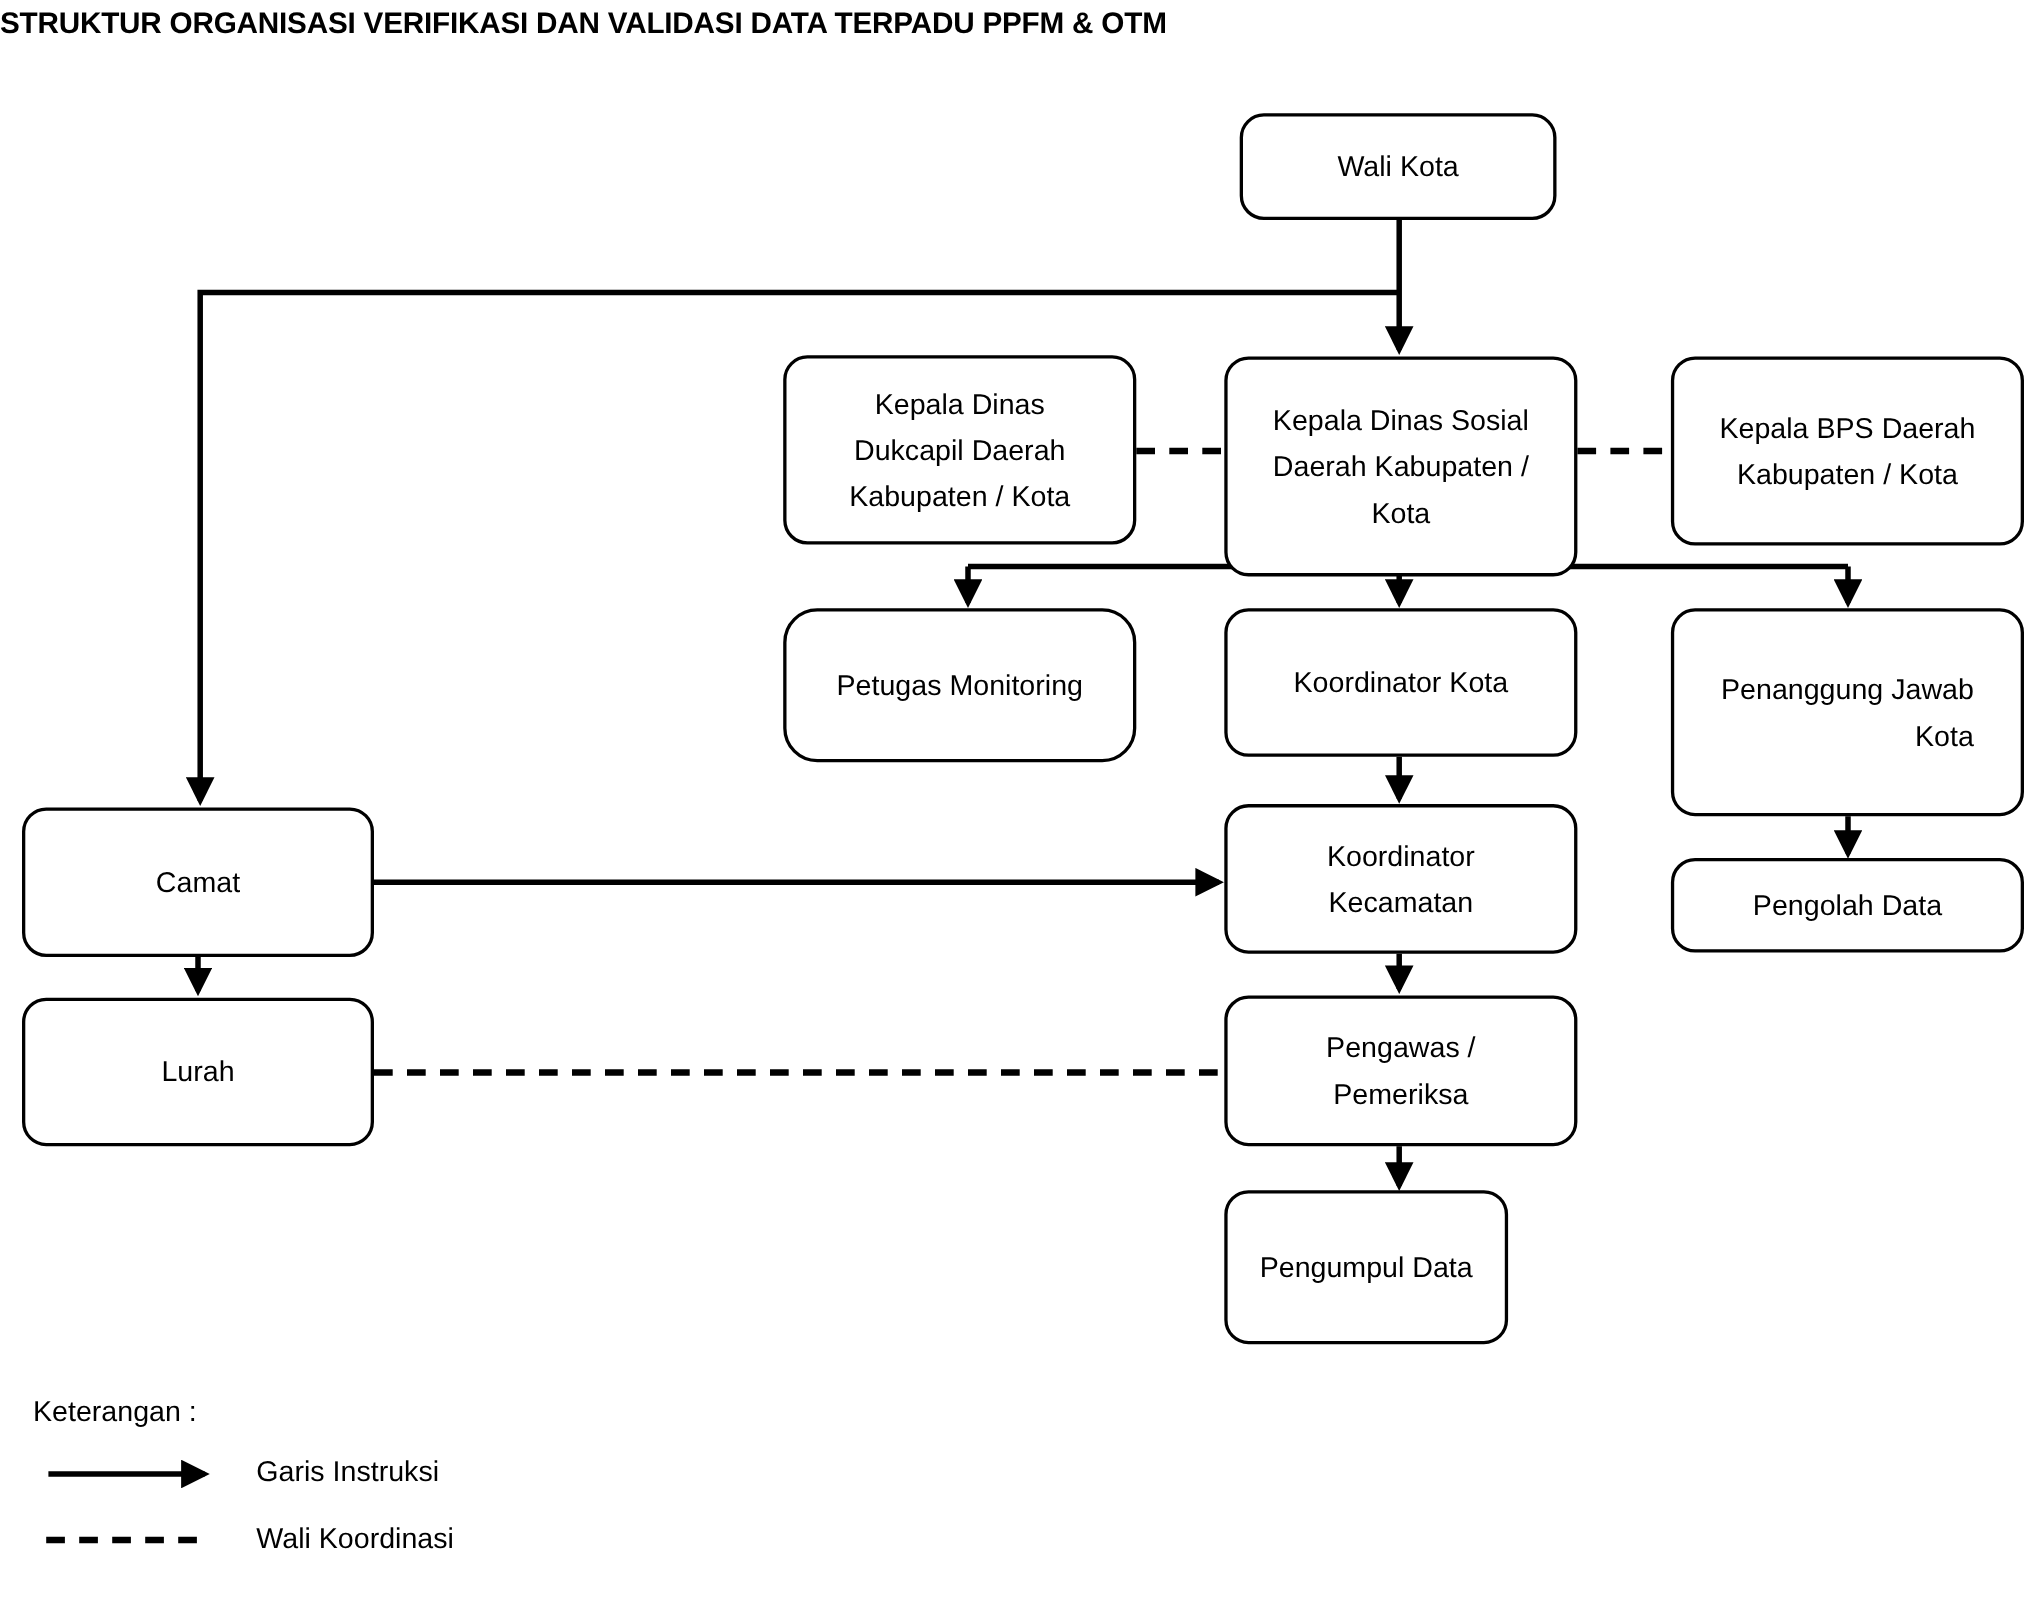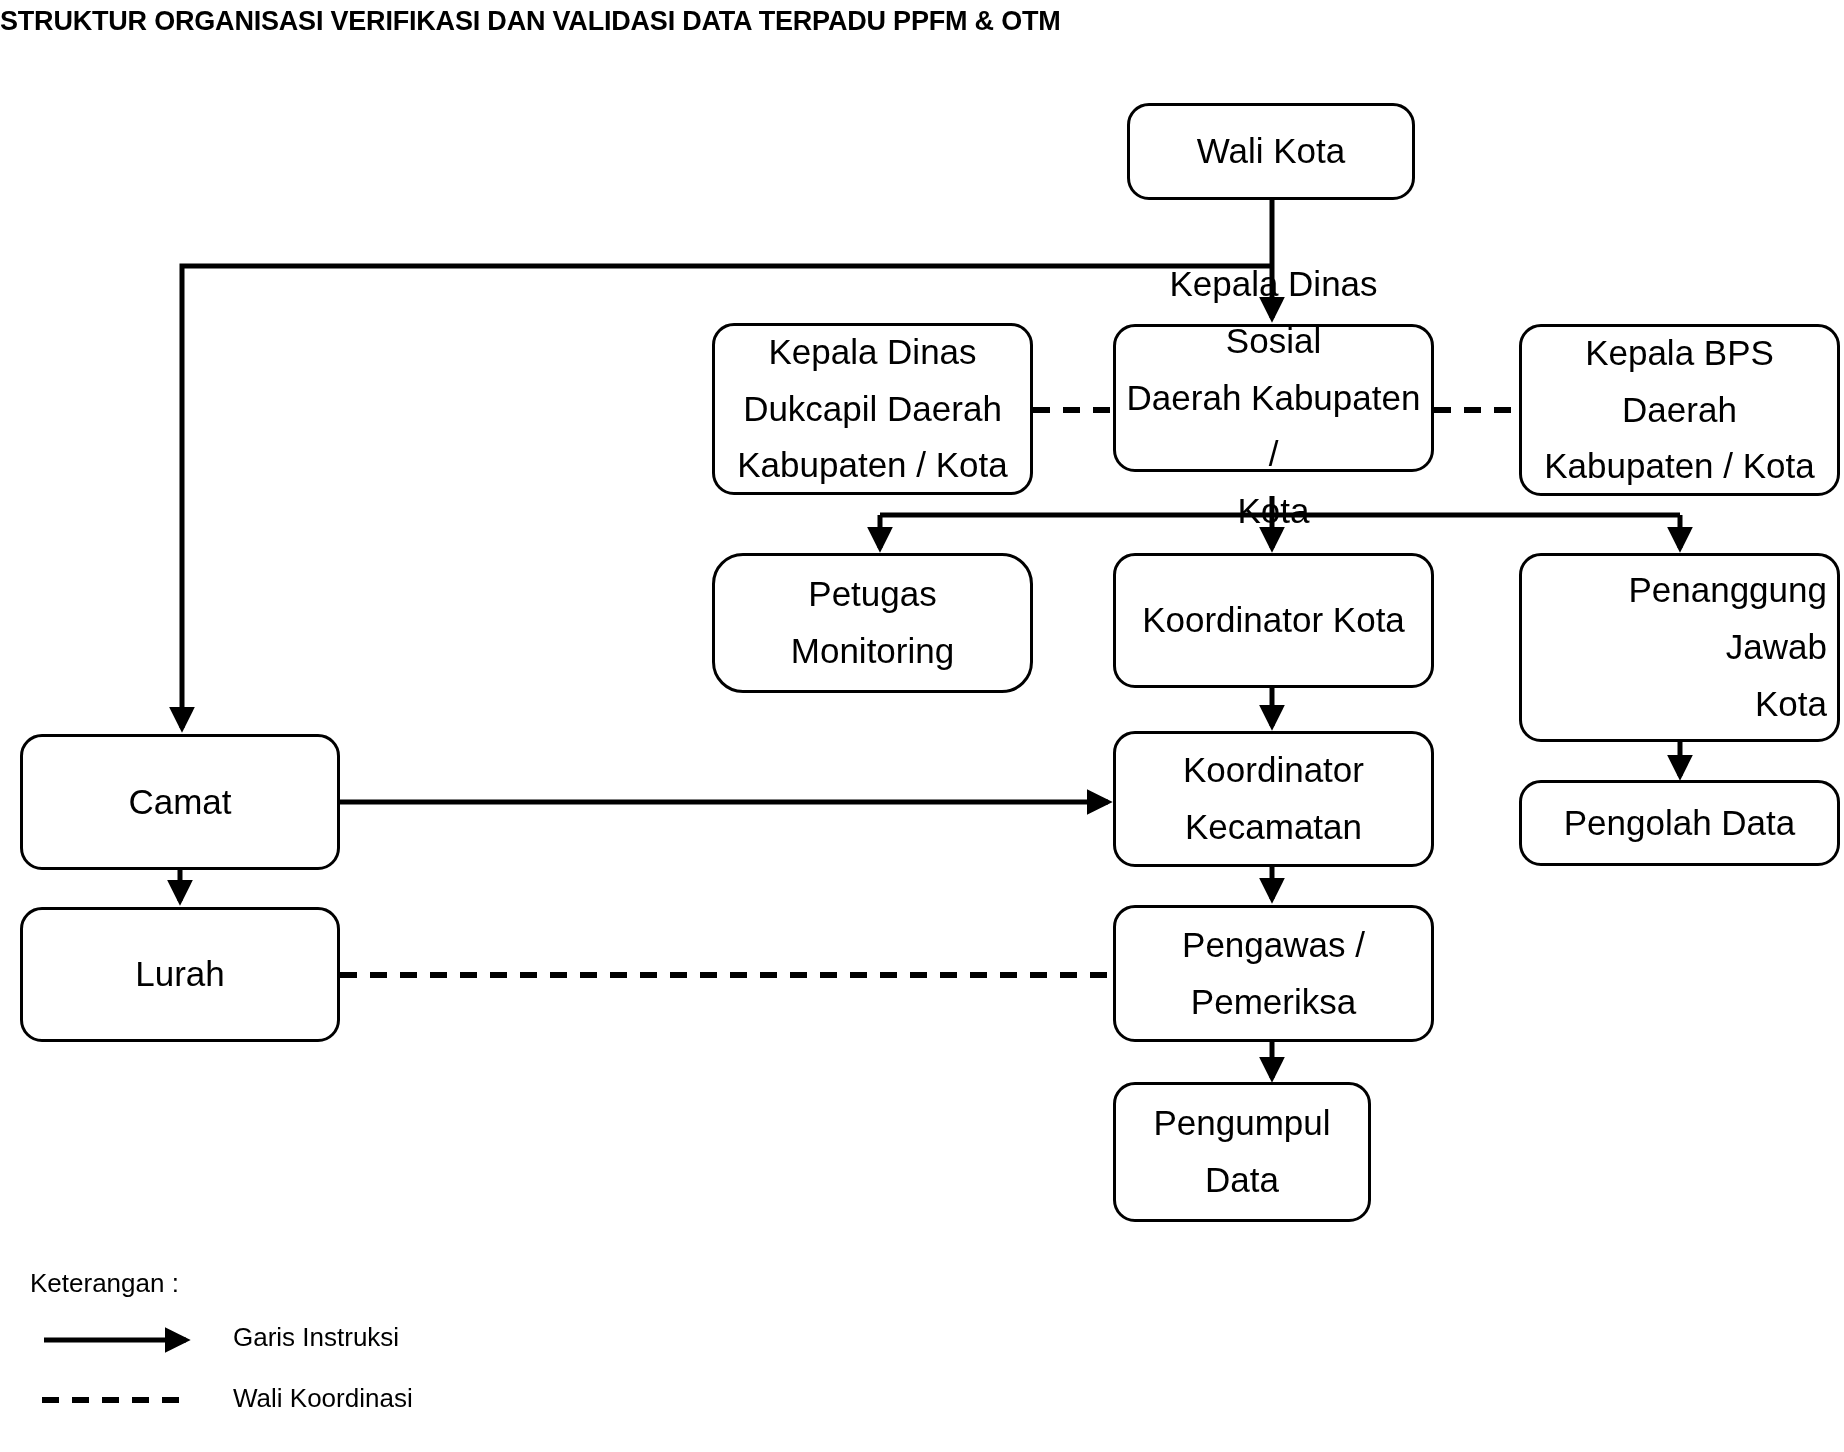--- a/index.html
+++ b/index.html
@@ -32,21 +32,21 @@
   .node {
     position: absolute;
     box-sizing: border-box;
     border: 3px solid #000000;
     border-radius: 22px;
     background: #ffffff;
     display: flex;
     align-items: center;
     justify-content: center;
     text-align: center;
-    font-size: 35px;
+    font-size: 26px;
     line-height: 1.62;
     color: #000000;
     padding: 4px 10px;
     white-space: pre-line;
     z-index: 3;
   }
   .edge-svg {
     position: absolute;
     left: 0;
     top: 0;
@@ -107,21 +107,21 @@
     <path d="M 44 1340 L 186 1340" stroke="#000000" stroke-width="5" fill="none" marker-end="url(#arrow)"></path>
     <path d="M 42 1400 L 186 1400" stroke="#000000" stroke-width="6" fill="none" stroke-dasharray="17 13"></path>
   </svg>
 
   <div class="node" style="left:1127px; top:103px; width:288px; height:97px;">Wali Kota</div>
 
   <div class="node" style="left:712px; top:323px; width:321px; height:172px;">Kepala Dinas
 Dukcapil Daerah
 Kabupaten / Kota</div>
 
-  <div class="node" style="left:1113px; top:324px; width:321px; height:148px;border-radius:22px;">Kepala Dinas Sosial
+  <div class="node" style="left:1113px; top:324px; width:321px; height:200px;border-radius:22px;">Kepala Dinas Sosial
 Daerah Kabupaten /
 Kota</div>
 
   <div class="node" style="left:1519px; top:324px; width:321px; height:172px;">Kepala BPS Daerah
 Kabupaten / Kota</div>
 
   <div class="node" style="left:712px; top:553px; width:321px; height:140px;border-radius:31px;">Petugas Monitoring</div>
 
   <div class="node" style="left:1113px; top:553px; width:321px; height:135px;">Koordinator  Kota</div>
 

